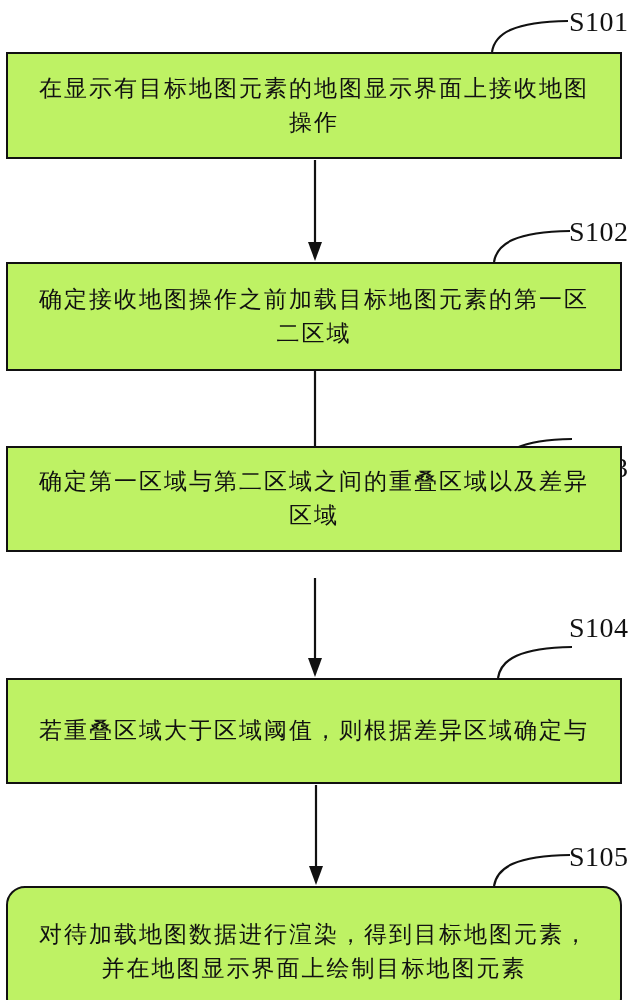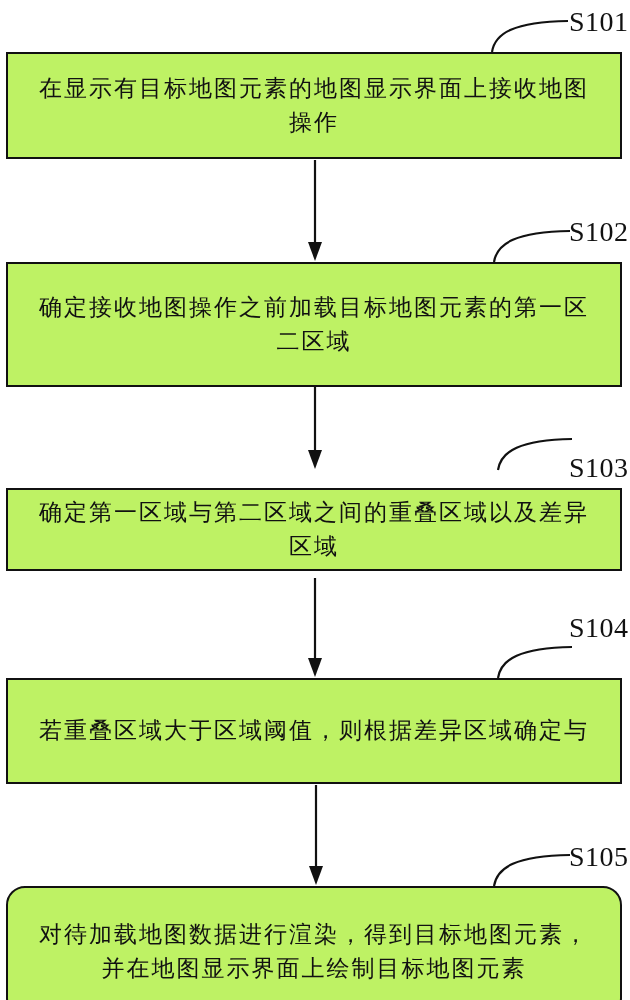--- a/index.html
+++ b/index.html
@@ -26,22 +26,22 @@
     justify-content: center; align-items: center;
     text-align: center;
   }
   .flow-box .box-line {
     font-size: 23px;
     line-height: 34px;
     letter-spacing: 2px;
     white-space: nowrap;
   }
   #box-s101 { top: 52px;  height: 107px; }
-  #box-s102 { top: 262px; height: 125px; }
-  #box-s103 { top: 488px; height: 83px; }
+  #box-s102 { top: 262px; height: 109px; }
+  #box-s103 { top: 446px; height: 106px; }
   #box-s104 { top: 678px; height: 106px; }
   #box-s105 { top: 886px; height: 131px; border-radius: 19px; }
   .step-label {
     position: absolute;
     left: 569px; width: 60px;
     font-size: 28px;
     letter-spacing: 0.5px;
     text-align: left;
     white-space: nowrap;
   }

